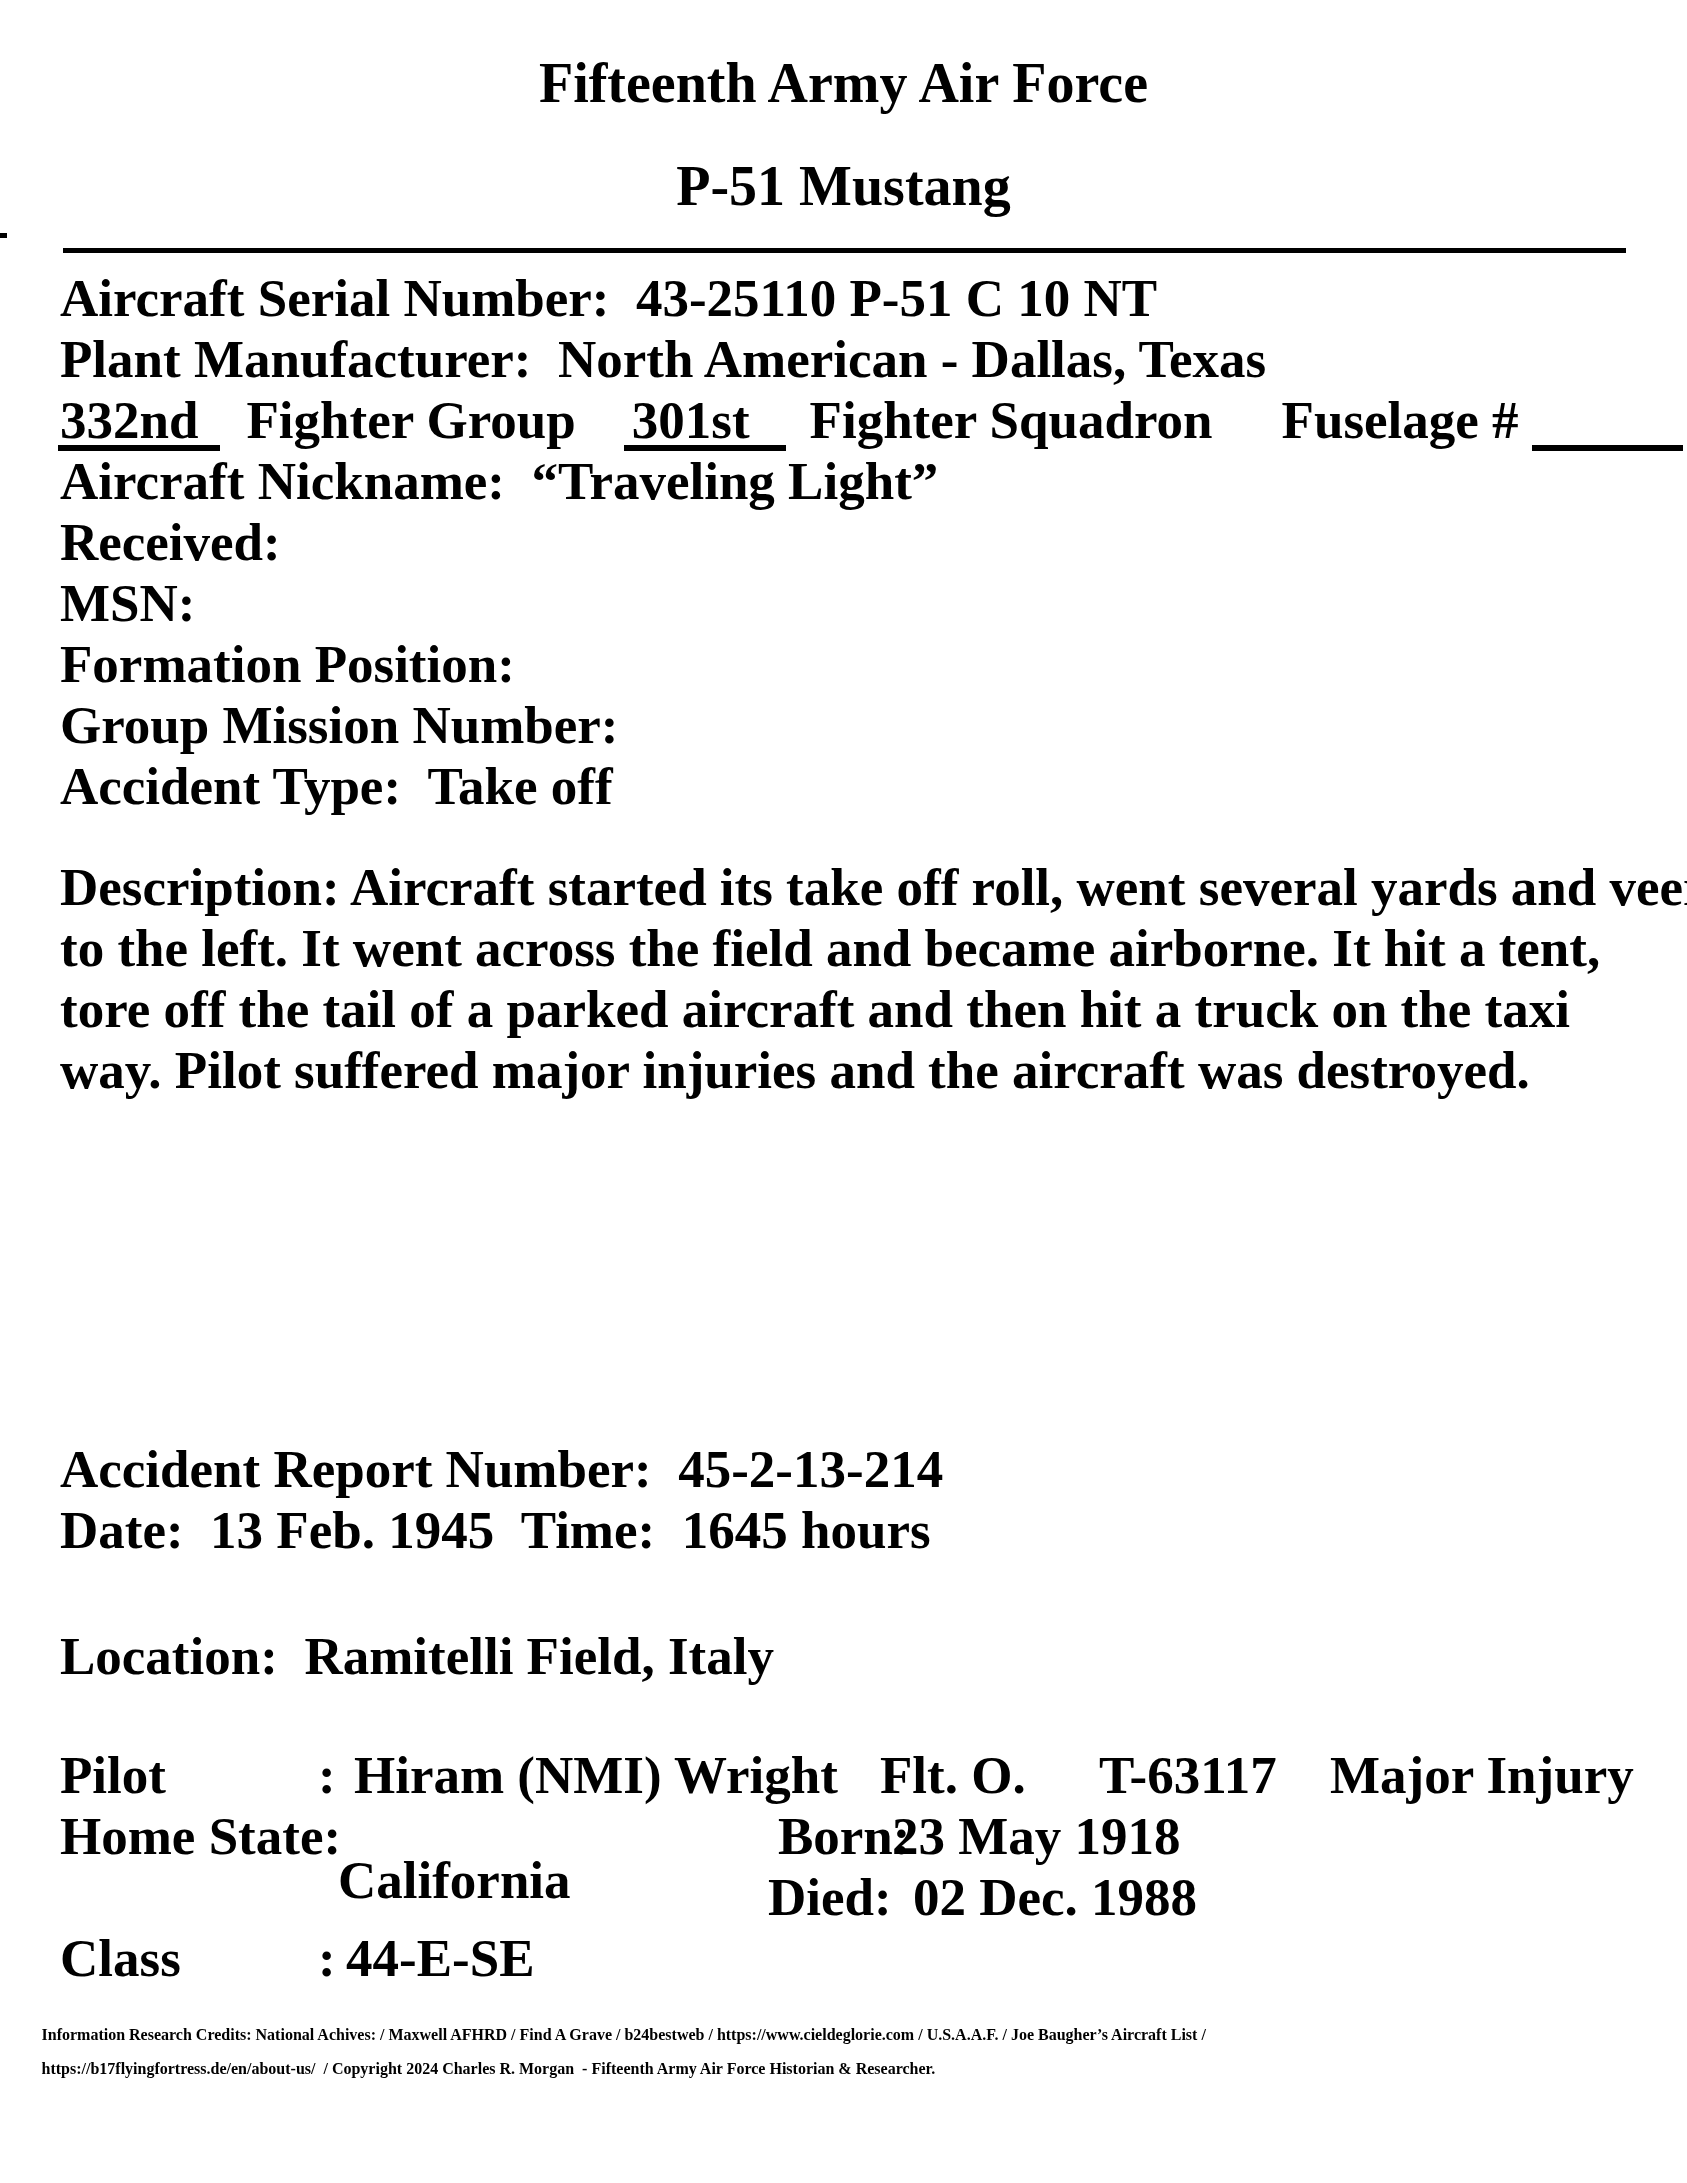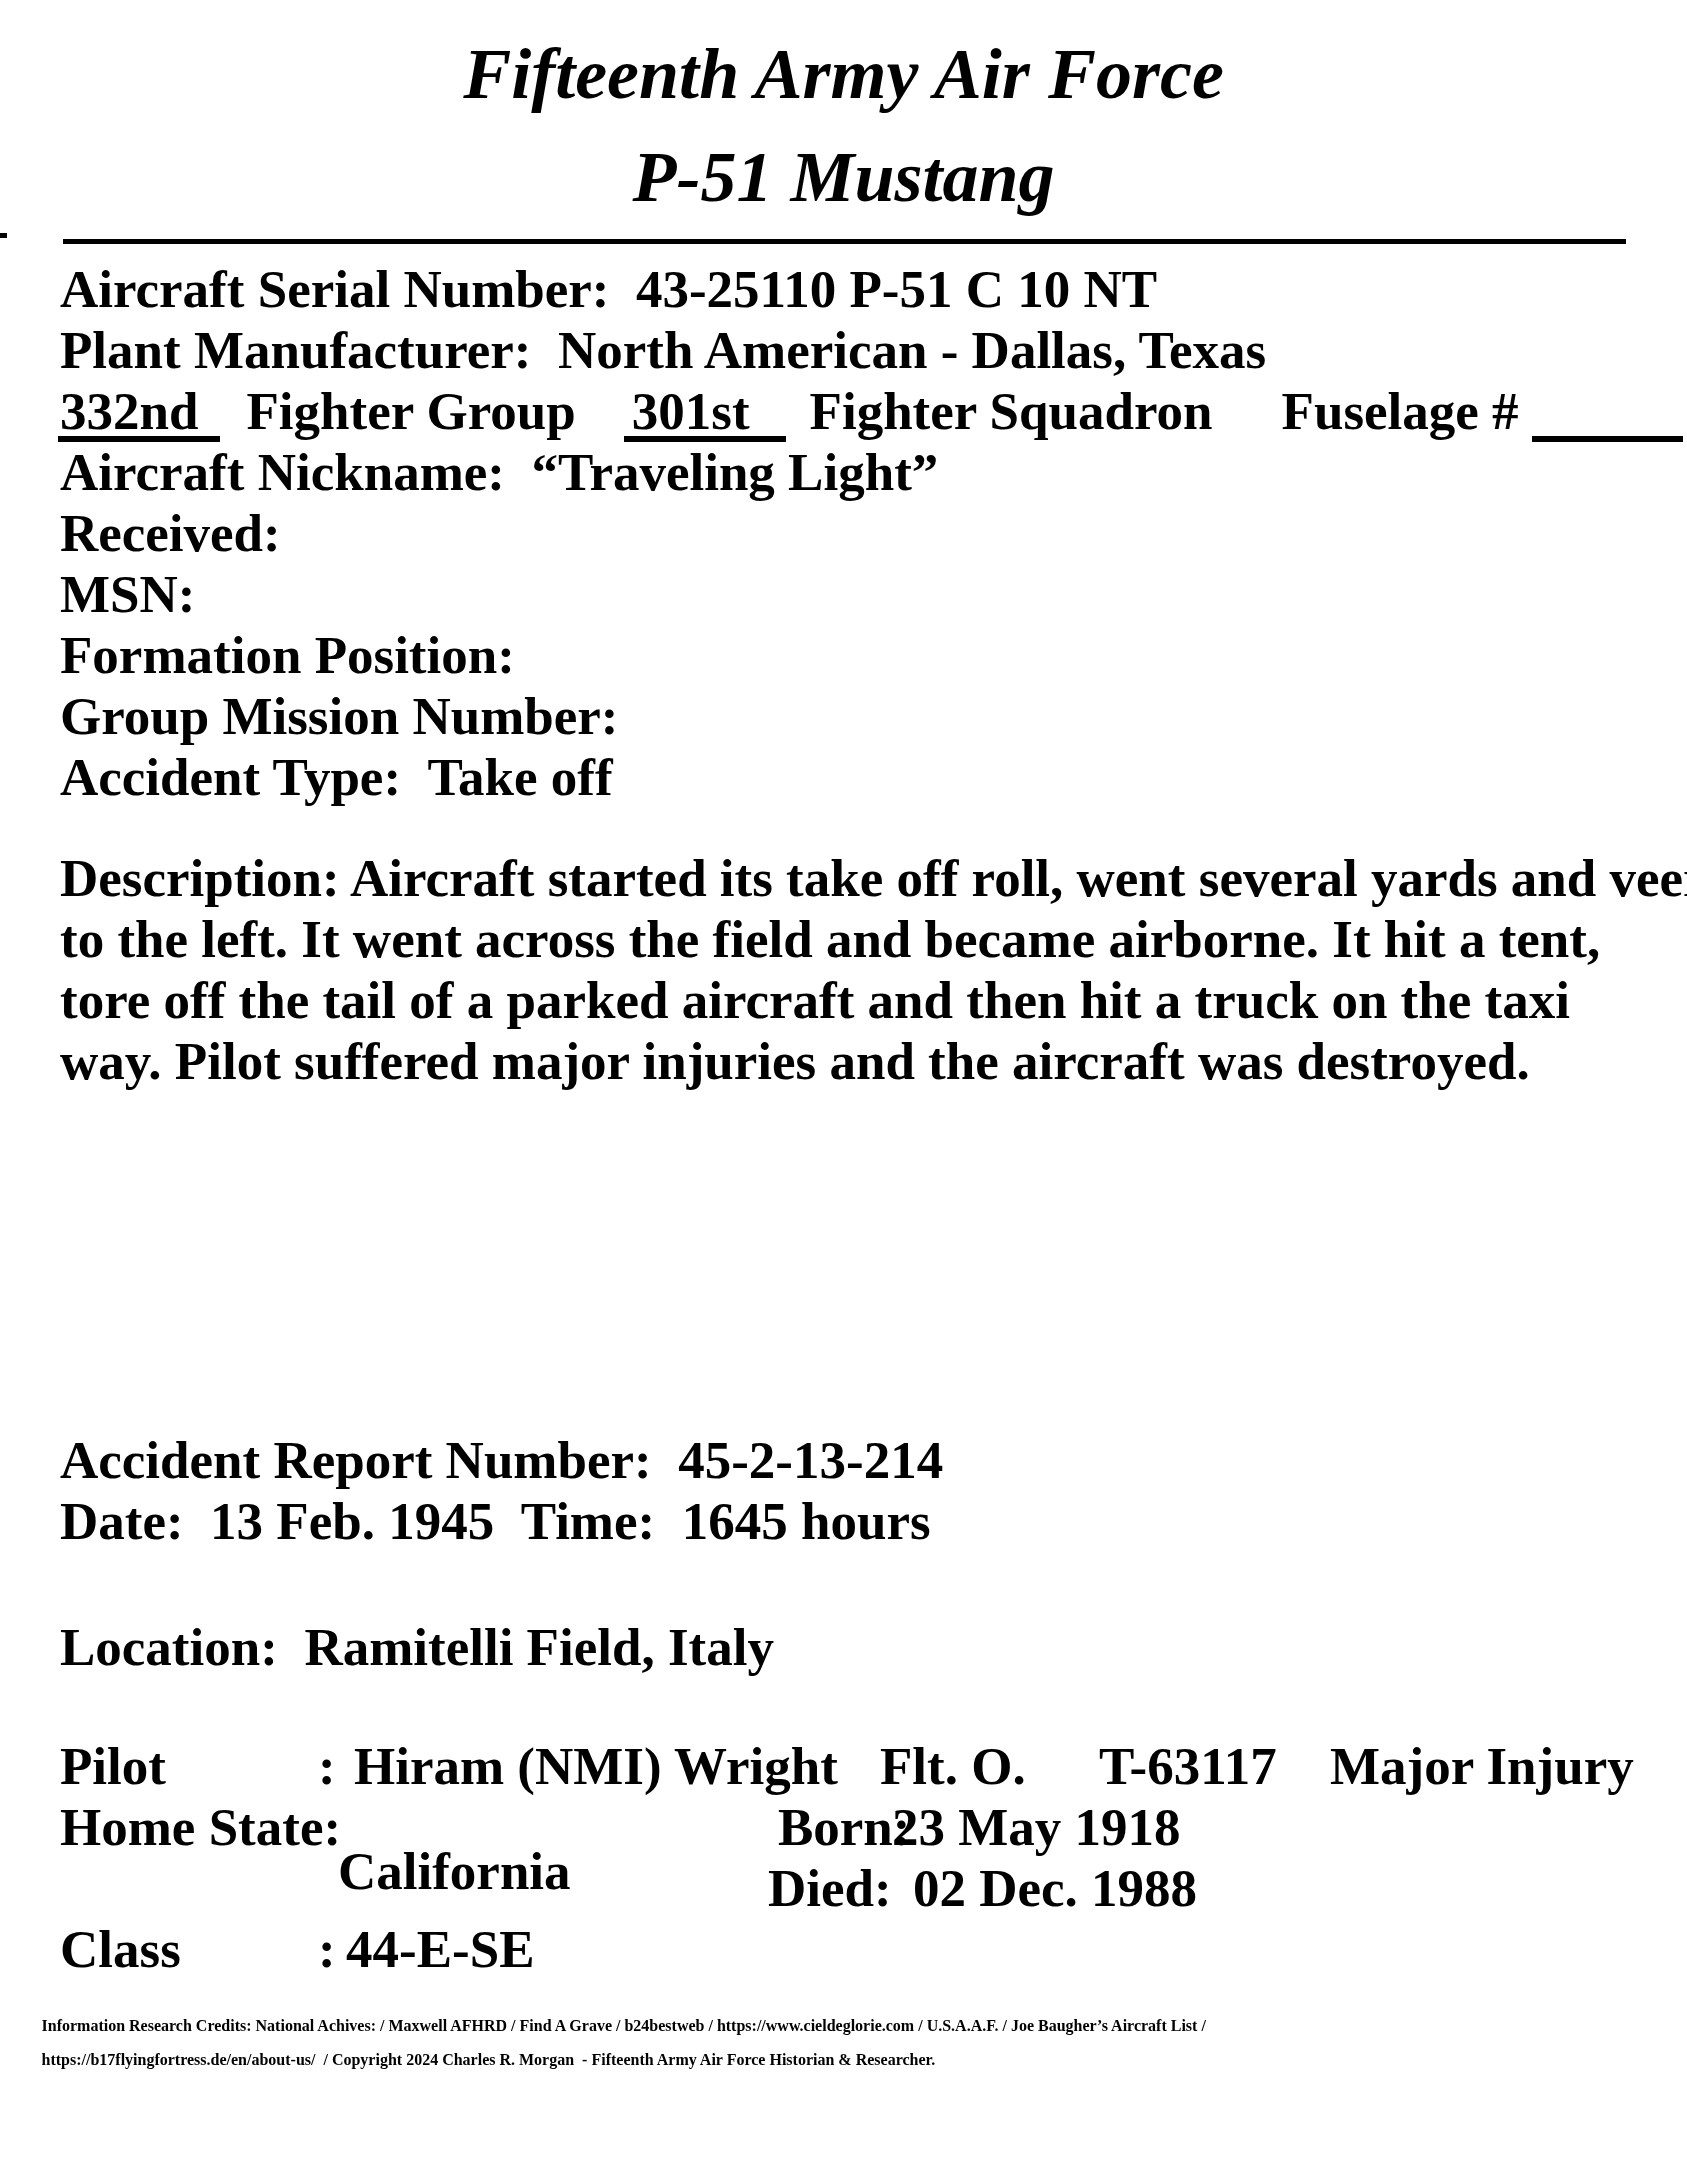--- a/index.html
+++ b/index.html
@@ -6,21 +6,21 @@
   .page{
     position:relative;
     width:1687px;height:2183px;
     background:#ffffff;
     overflow:hidden;
     color:#000;
     font-family:"Liberation Serif","DejaVu Serif",serif;
     font-weight:bold;
   }
   .content{padding:0 60px;}
-  .title-block{margin-top:23px;text-align:center;font-size:72px;line-height:103px;font-style:italic;}
+  .title-block{margin-top:32px;text-align:center;font-size:56px;line-height:103px;}
   .title-line{white-space:pre;}
   .rule{height:5.3px;background:#000;margin:10px 1.3px 0 3.3px;}
   .edge-tick{position:absolute;left:0;top:233px;width:6.6px;height:4.6px;background:#000;}
   .sec{font-size:53px;line-height:61px;}
   .line{white-space:pre;}
   .gap{margin-left:26.5px;font-family:Liberation Serif, serif;}
   .sec-a{margin-top:15px;}
   .desc-block{margin-top:40px;}
   .report-block{margin-top:338px;}
   .loc-line{margin-top:65px;}

